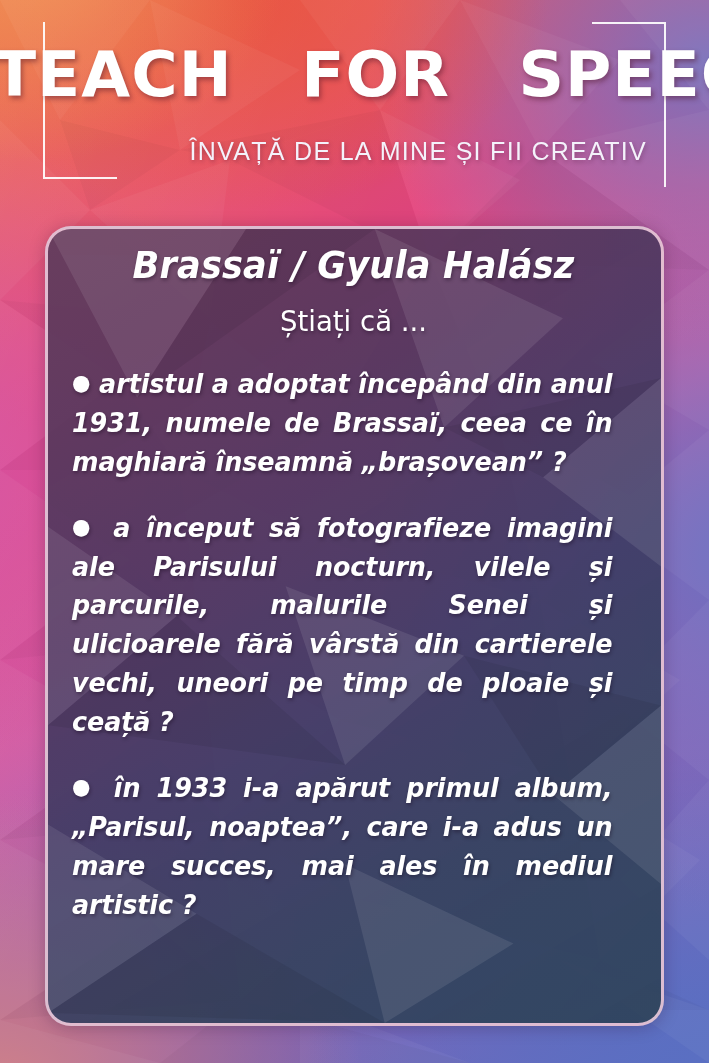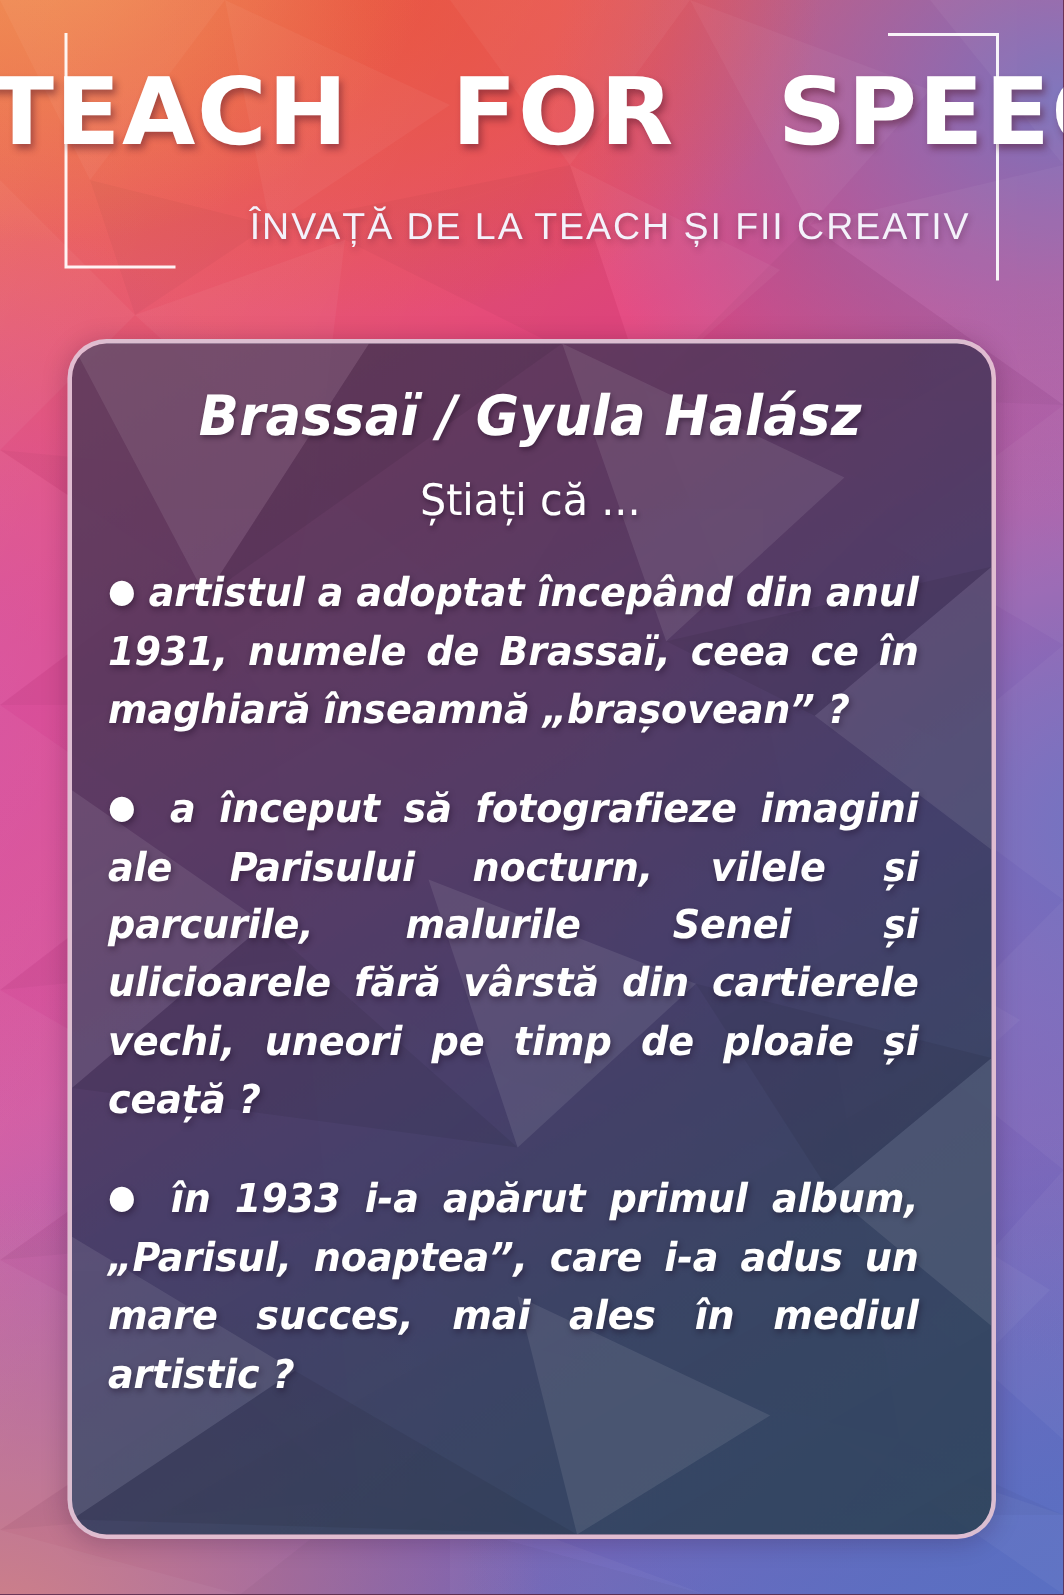--- a/index.html
+++ b/index.html
@@ -105,21 +105,21 @@
         rgba(62,60,100,.92) 56%,
         rgba(52,66,94,.93) 76%,
         rgba(47,68,92,.94) 100%);
     box-shadow: 0 2px 16px rgba(40,10,40,.25);
     overflow: hidden;
   }
   .card-poly { position: absolute; inset: 0; opacity: .16; }
   .card-poly svg { display: block; width: 100%; height: 100%; }
   .card-inner {
     position: relative;
-    padding: 28px 26px 0 24px;
+    padding: 16px 26px 0 24px;
   }
 
   .card-title {
     text-align: center;
     font-family: "DejaVu Sans", sans-serif;
     font-style: italic;
     font-weight: bold;
     font-size: 37px;
     color: #ffffff;
     line-height: 1.16;
@@ -228,21 +228,21 @@
     <div class="bracket bracket-right"></div>
 
     <div class="logo">
       <span class="lg-word">TEACH</span>
       <span class="lg-gap"></span>
       <span class="lg-word">FOR</span>
       <span class="lg-gap"></span>
       <span class="lg-word">SPEECH</span>
     </div>
 
-    <div class="tagline">ÎNVAȚĂ DE LA TEACH ȘI FII CREATIV</div>
+    <div class="tagline">ÎNVAȚĂ DE LA MINE ȘI FII CREATIV</div>
   </div>
 
   <div class="card">
     <div class="card-poly">
       <svg viewBox="0 0 619 800" preserveAspectRatio="none">
         <g fill="#ffffff" fill-opacity="0.55">
           <polygon points="0,0 200,0 90,170"></polygon>
           <polygon points="330,0 520,90 400,200"></polygon>
           <polygon points="0,300 130,390 0,500"></polygon>
           <polygon points="619,150 619,340 500,250"></polygon>

